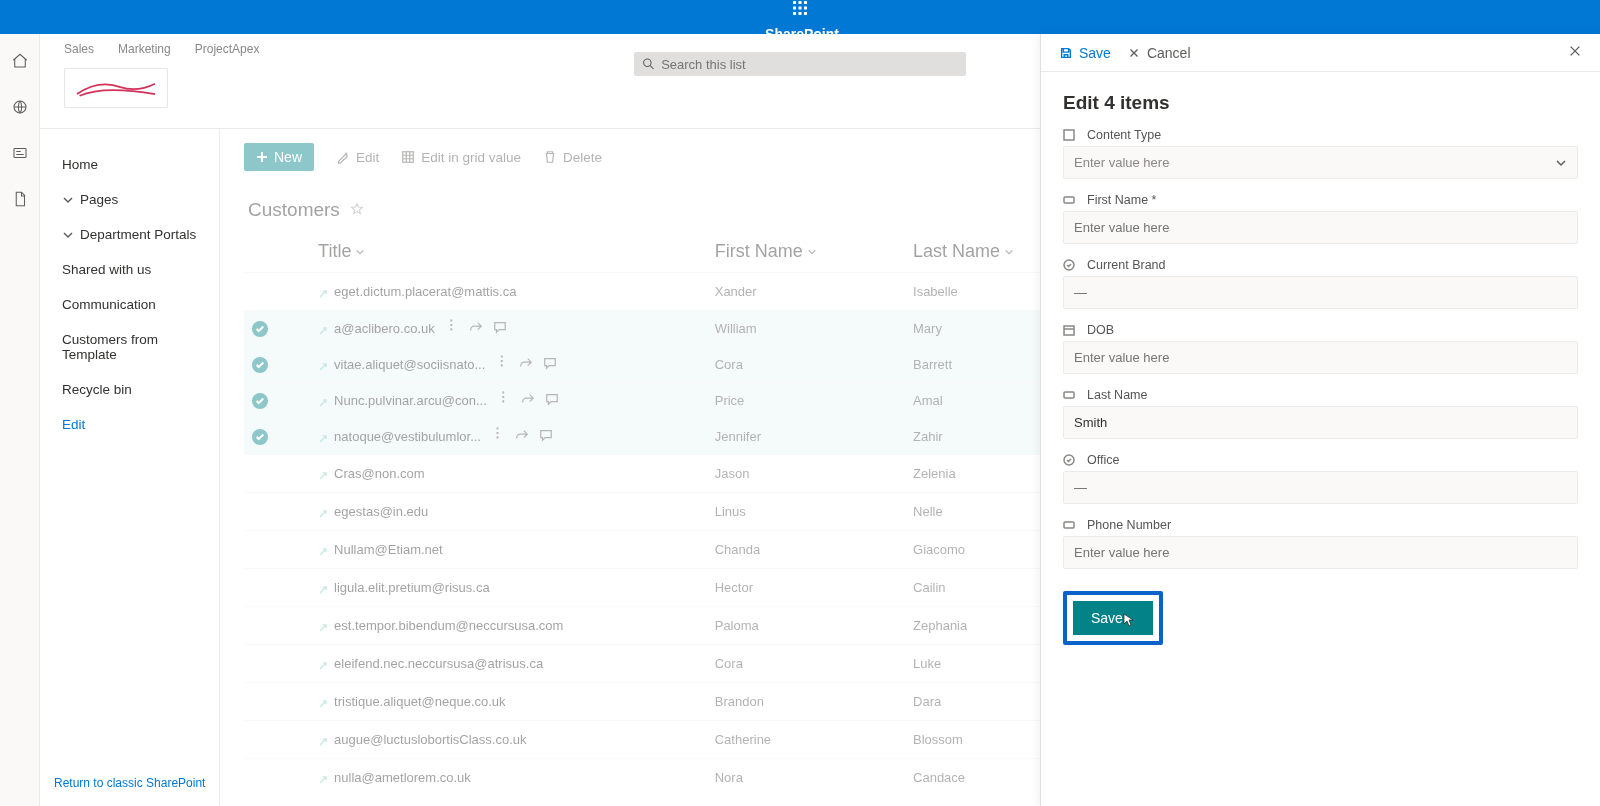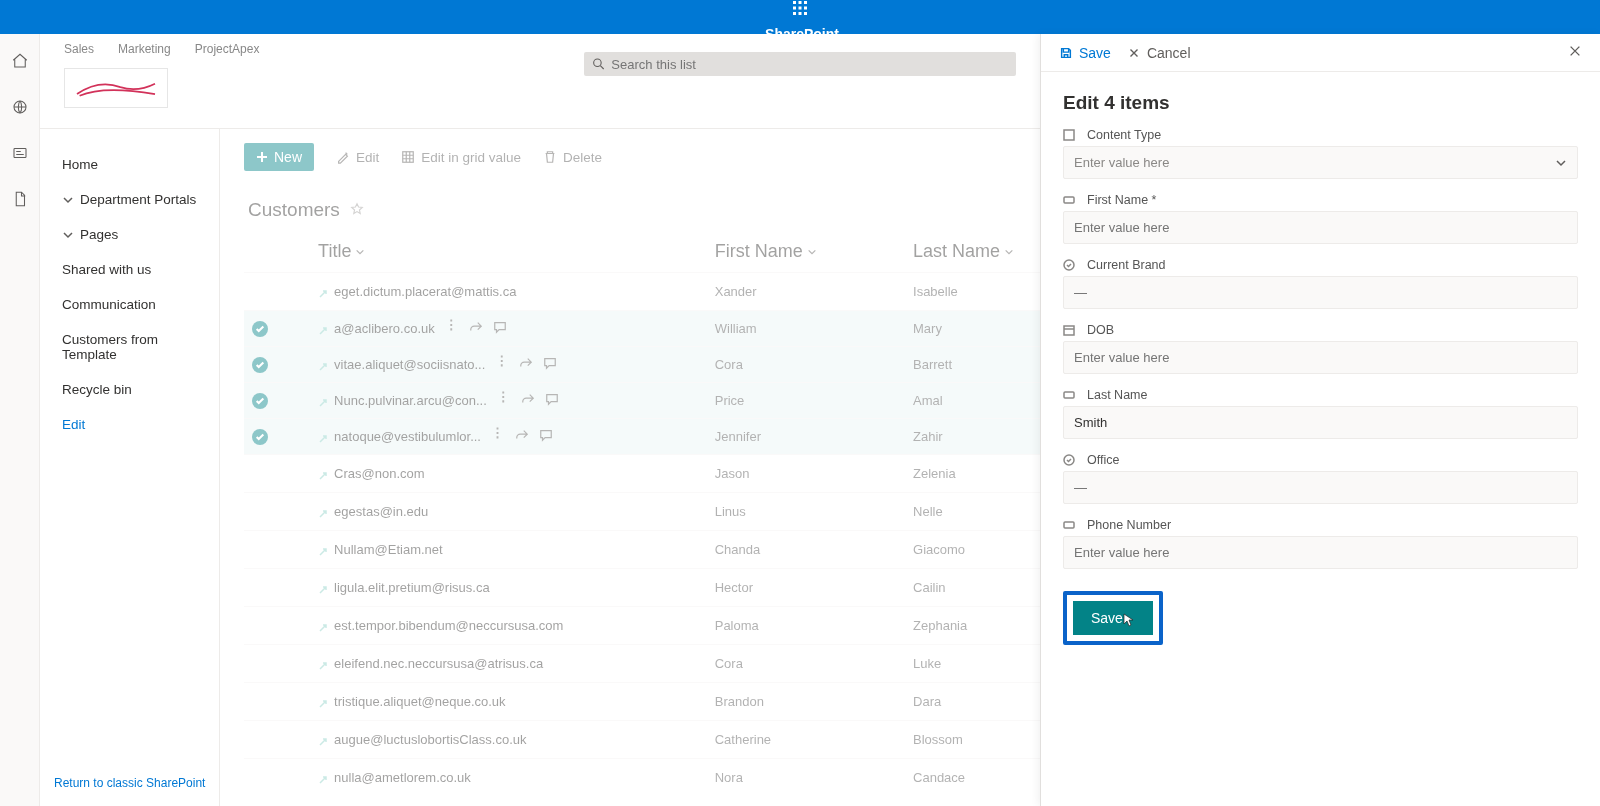--- a/index.html
+++ b/index.html
@@ -10,21 +10,21 @@
     height: 34px; background: #0078d4; color: #fff;
     display: flex; align-items: center; padding: 0 8px; gap: 10px;
     font-size: 14px;
     flex-direction: column;
   }
   .waffle { width: 28px; height: 28px; display: flex; align-items: center; justify-content: center; cursor: pointer; }
   .waffle svg { width: 16px; height: 16px; fill: #fff; }
   .brand { font-weight: 600; margin-left: 4px; }
   .search-wrap { flex: 0 0 auto; margin: 0 auto; }
   .search {
-    width: 432px; height: 24px; background: #e1dfdd; border: none;
+    width: 332px; height: 24px; background: #e1dfdd; border: none;
     border-radius: 2px; display: flex; align-items: center; padding: 0 8px; gap: 6px;
     color: #595959;
   }
   .search svg { width: 14px; height: 14px; fill: #605e5c; }
   .search input { border: none; background: transparent; outline: none; font-size: 13px; width: 100%; color: #444; }
   .topbar-right { margin-left: auto; display: flex; align-items: center; gap: 14px; padding-right: 6px; }
   .topbar-ico { width: 24px; height: 24px; display: flex; align-items: center; justify-content: center; cursor: pointer; }
   .topbar-ico svg { width: 16px; height: 16px; fill: none; stroke: #fff; stroke-width: 1.2; }
   .avatar {
     width: 26px; height: 26px; border: 1px solid rgba(255,255,255,.9); border-radius: 50%;
@@ -230,27 +230,27 @@
 </div>
 
 <div class="nav">
   <div class="nitem">
       <span>Home</span>
     </div>
   <div class="nitem">
     <span class="chev"><svg viewBox="0 0 12 12">
           <path d="M2 4l4 4 4-4"></path>
         </svg></span>
-    <span>Department Portals</span>
+    <span>Pages</span>
   </div>
   <div class="nitem">
     <span class="chev"><svg viewBox="0 0 12 12">
           <path d="M2 4l4 4 4-4"></path>
         </svg></span>
-    <span>Pages</span>
+    <span>Department Portals</span>
   </div>
   <div class="nitem">
       <span>Shared with us</span>
     </div>
   <div class="nitem">
       <span>Communication</span>
     </div>
   <div class="nitem">
       <span>Customers from Template</span>
     </div>

